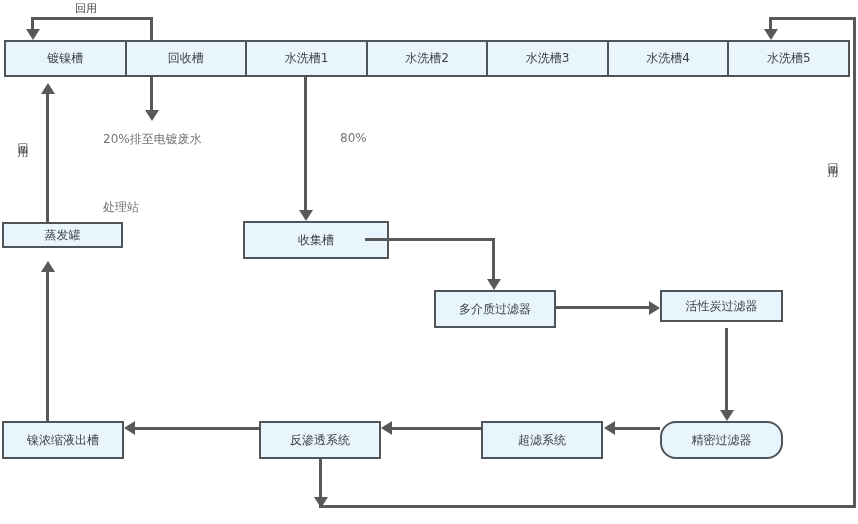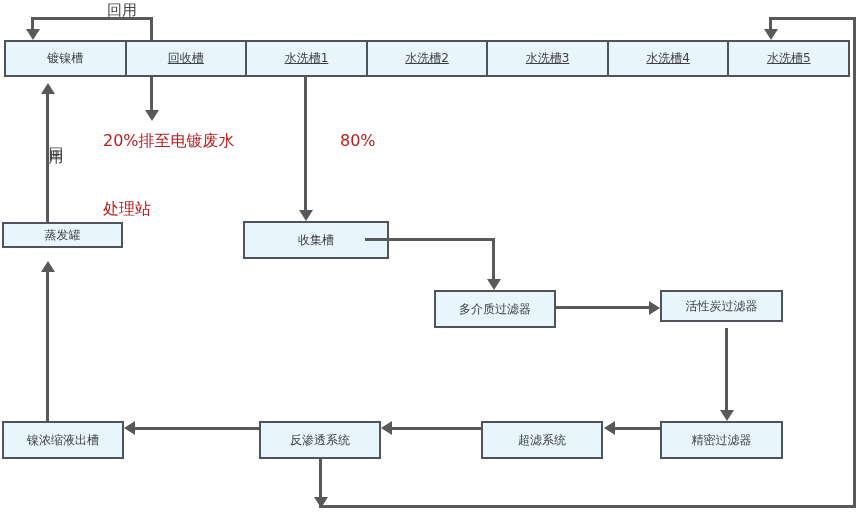--- a/index.html
+++ b/index.html
@@ -22,33 +22,33 @@
     display:flex;align-items:center;justify-content:center;
     font-size:12px;color:var(--text);white-space:nowrap;
   }
   
   .tank-row{position:absolute;left:4px;top:40px;width:846px;height:37px;display:flex;}
   .tank{
     flex:1;box-sizing:border-box;background:var(--fill);border:2px solid var(--border);
     display:flex;align-items:center;justify-content:center;
     font-size:12px;color:var(--text);white-space:nowrap;
   }
-  .tank + .tank{margin-left:-2px;text-decoration:underline;}
+  .tank + .tank{margin-left:-2px;}
   
   .hline{position:absolute;height:3px;background:var(--line);}
   .vline{position:absolute;width:3px;background:var(--line);}
   
   .arr{position:absolute;width:0;height:0;}
   .arr.down{border-left:7px solid transparent;border-right:7px solid transparent;border-top:11px solid var(--line);}
   .arr.up{border-left:7px solid transparent;border-right:7px solid transparent;border-bottom:11px solid var(--line);}
   .arr.left{border-top:7px solid transparent;border-bottom:7px solid transparent;border-right:11px solid var(--line);}
   .arr.right{border-top:7px solid transparent;border-bottom:7px solid transparent;border-left:11px solid var(--line);}
   
-  .lbl{position:absolute;font-size:16px;color:#b91c1c;white-space:nowrap;}
-  .lbl.big{font-size:15px;color:#444;margin-left:32px;}
+  .lbl{position:absolute;font-size:12px;color:#737373;white-space:nowrap;}
+  .lbl.big{font-size:11px;color:#444;}
   .vtext{writing-mode:vertical-rl;letter-spacing:3px;}
 </style>
 </head>
 <body>
 
 <div class="canvas">
 
   <div class="lbl big" style="left:75px;top:1px;">回用</div>
   <div class="hline" style="left:31px;top:17px;width:122px;"></div>
   <div class="vline" style="left:31px;top:17px;height:13px;"></div>
@@ -90,21 +90,21 @@
   <div class="node" style="left:434px;top:290px;width:122px;height:38px;">多介质过滤器</div>
 
   <div class="hline" style="left:556px;top:306px;width:93px;"></div>
   <div class="arr right" style="left:649px;top:301px;"></div>
 
   <div class="node" style="left:660px;top:290px;width:123px;height:32px;">活性炭过滤器</div>
 
   <div class="vline" style="left:725px;top:328px;height:83px;"></div>
   <div class="arr down" style="left:720px;top:410px;"></div>
 
-  <div class="node" style="left:660px;top:421px;width:123px;height:38px;">精密过滤器</div>
+  <div class="node" style="left:660px;top:421px;width:123px;height:38px;border-radius:16px;">精密过滤器</div>
 
   <div class="hline" style="left:615px;top:427px;width:45px;"></div>
   <div class="arr left" style="left:604px;top:421px;"></div>
 
   <div class="node" style="left:481px;top:421px;width:122px;height:38px;">超滤系统</div>
 
   <div class="hline" style="left:392px;top:427px;width:89px;"></div>
   <div class="arr left" style="left:381px;top:421px;"></div>
 
   <div class="node" style="left:259px;top:421px;width:122px;height:38px;">反渗透系统</div>

